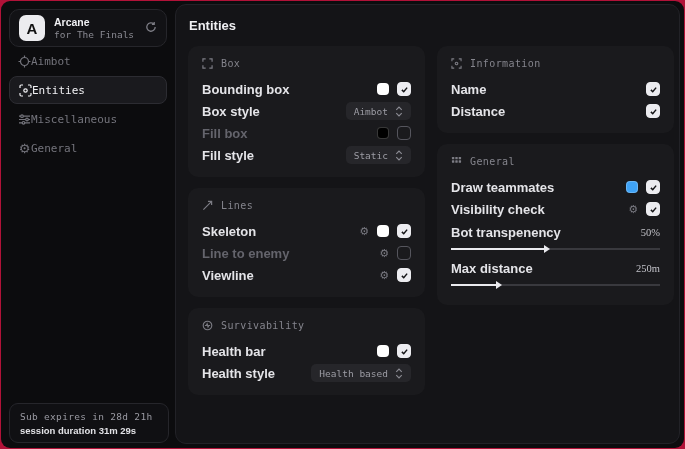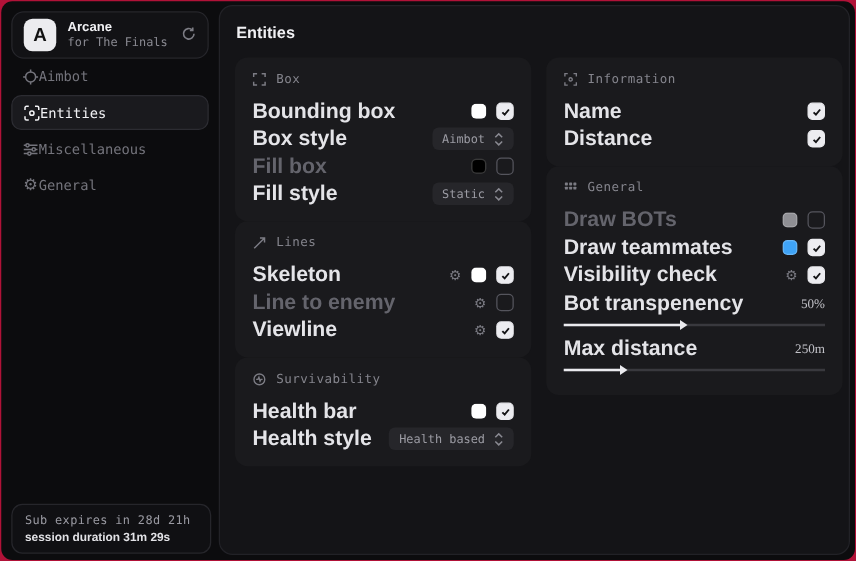--- a/index.html
+++ b/index.html
@@ -28,27 +28,27 @@
   .sub-card { position:absolute; left:8px; right:6px; bottom:5px; background:#101013; border:1px solid #26262b;
               border-radius:9px; padding:7px 10px 6px; }
   .sub-line1 { font-family:"DejaVu Sans Mono", monospace; font-size:9.5px; color:#9a9aa2; letter-spacing:.3px; }
   .sub-line2 { font-size:9.5px; font-weight:bold; color:#e2e2e6; margin-top:3px; }
 
   
   .main { flex:1; margin:3px 4px 4px 0; background:#141417; border:1px solid #222227; border-radius:11px;
           padding:11px 12px 0 12px; overflow:hidden; }
   .page-title { font-size:13px; font-weight:bold; color:#f0f0f3; margin:2px 0 13px 1px; }
   .cols { display:flex; gap:12px; }
-  .col { width:237px; flex:none; display:flex; flex-direction:column; gap:0; }
+  .col { width:237px; flex:none; display:flex; flex-direction:column; gap:11px; }
   .panel { background:#1a1a1d; border-radius:10px; padding:12px 14px 11px; }
   .phead { display:flex; align-items:center; gap:8px; color:#85858d; font-family:"DejaVu Sans Mono", monospace;
            font-size:10px; letter-spacing:.4px; margin-bottom:9px; }
   .hicon { color:#7c7c84; display:flex; }
   .row { display:flex; align-items:center; justify-content:space-between; height:22px; }
-  .rlabel { font-size:17px; font-weight:600; color:#e4e4e8; }
+  .rlabel { font-size:13px; font-weight:600; color:#e4e4e8; }
   .row.dim .rlabel { color:#64646c; }
   .ctrls { display:flex; align-items:center; gap:8px; }
   .gear { font-family:"DejaVu Sans", sans-serif; color:#7a7a82; font-size:11px; line-height:1; cursor:pointer; }
   .swatch { width:12px; height:12px; border-radius:4px; border:1px solid rgba(255,255,255,.22); cursor:pointer; flex:none; }
   .cb { width:14px; height:14px; border-radius:4px; border:1.5px solid #55555d; display:flex; align-items:center;
         justify-content:center; cursor:pointer; flex:none; background:transparent; }
   .cb.checked { background:#ececf0; border-color:#ececf0; }
   .cb svg { display:none; }
   .cb.checked svg { display:block; }
   .dropdown { display:flex; align-items:center; gap:7px; background:#26262a; border-radius:5px; height:18px;
@@ -301,27 +301,20 @@
                 <rect x="1" y="1" width="2.6" height="2.6" rx="0.6"></rect>
                     <rect x="4.7" y="1" width="2.6" height="2.6" rx="0.6"></rect>
                     <rect x="8.4" y="1" width="2.6" height="2.6" rx="0.6"></rect>
                 <rect x="1" y="4.7" width="2.6" height="2.6" rx="0.6"></rect>
                     <rect x="4.7" y="4.7" width="2.6" height="2.6" rx="0.6"></rect>
                     <rect x="8.4" y="4.7" width="2.6" height="2.6" rx="0.6"></rect>
               </svg>
             </span>
             <span>General</span>
           </div>
-          <div class="row dim">
-            <span class="rlabel">Draw BOTs</span>
-            <span class="ctrls">
-              <span class="swatch" style="background: rgb(143, 143, 148);"></span>
-              <span class="cb"></span>
-            </span>
-          </div>
           <div class="row">
             <span class="rlabel">Draw teammates</span>
             <span class="ctrls">
               <span class="swatch" style="background: rgb(63, 163, 246);"></span>
               <span class="cb checked">
                     <svg width="9" height="9" viewBox="0 0 12 12" fill="none" stroke="#141416" stroke-width="2">
                       <path d="M2.5 6.5 5 9l4.5-5.5"></path>
                     </svg>
                   </span>
             </span>

